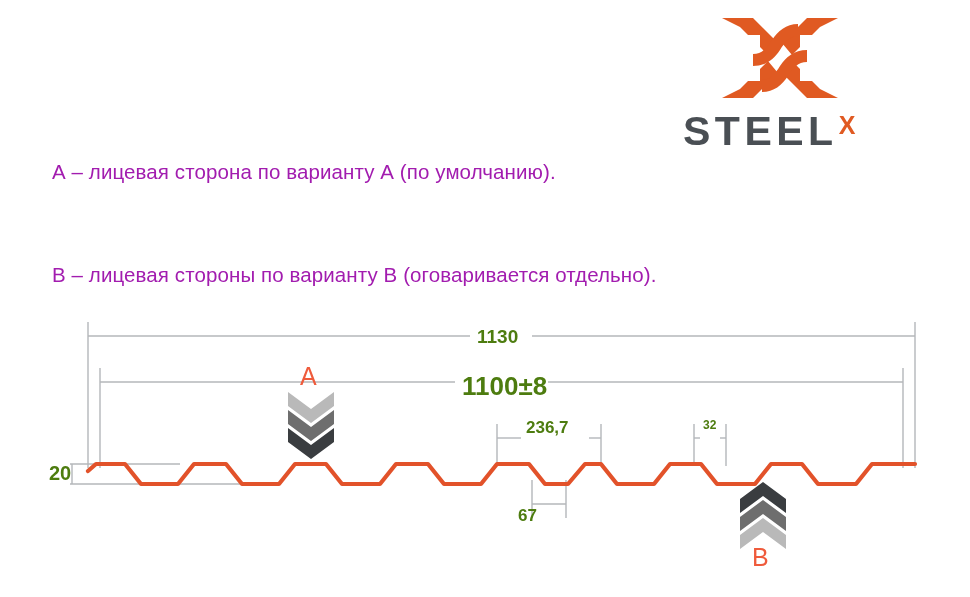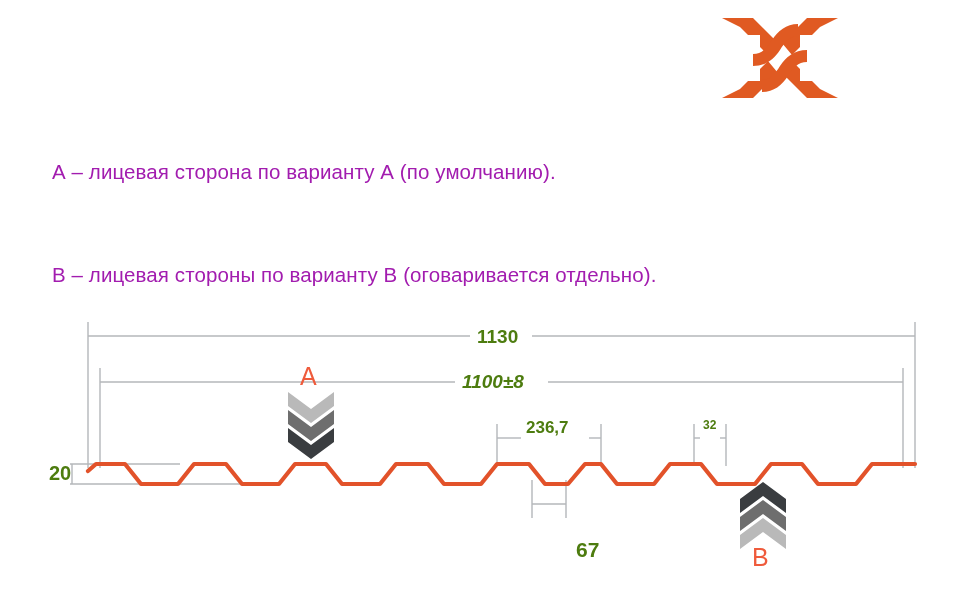--- a/index.html
+++ b/index.html
@@ -78,24 +78,24 @@
     height: 597px;
   }
   .dim-text {
     position: absolute;
     font-family: "Liberation Sans", sans-serif;
     font-weight: bold;
     color: #4d7c0f;
     white-space: nowrap;
   }
   #dim-1130-label { left: 477px; top: 326px; font-size: 19px; }
-  #dim-1100-label { left: 462px; top: 371px; font-size: 19px; font-style: italic; }
+  #dim-1100-label { left: 462px; top: 371px; font-size: 26px; }
   #dim-1375-label { left: 526px; top: 418px; font-size: 17px; }
   #dim-32-label   { left: 703px; top: 418px; font-size: 12px; }
-  #dim-67-label   { left: 576px; top: 506px; font-size: 21px; margin-top: 32px; }
+  #dim-67-label   { left: 518px; top: 506px; font-size: 17px; }
   #dim-20-label   { left: 49px;  top: 462px; font-size: 20px; }
 
   .marker-letter {
     position: absolute;
     color: #ef5b3c;
     font-size: 25px;
     font-family: "Liberation Sans", sans-serif;
     white-space: nowrap;
   }
   #marker-a-letter { left: 300px; top: 362px; }
@@ -109,20 +109,23 @@
     <svg viewBox="0 0 120 88" width="120" height="88" aria-hidden="true">
       <g fill="#e05a22">
         <path d="M2,4 L33,4 L58,29 L48,41 L40,33 L40,21 L28,21 L20,13 Z"></path>
         <path d="M118,4 L87,4 L62,29 L72,41 L80,33 L80,21 L92,21 L100,13 Z"></path>
         <path d="M2,84 L33,84 L58,59 L48,47 L40,55 L40,67 L28,67 L20,75 Z"></path>
         <path d="M118,84 L87,84 L62,59 L72,47 L80,55 L80,67 L92,67 L100,75 Z"></path>
         <path d="M78,10 C66,10 58,17 52,26 C47,34 42,40 33,40 L33,52 C46,52 54,45 60,36 C65,28 70,22 78,22 Z"></path>
         <path d="M42,78 C54,78 62,71 68,62 C73,54 78,48 87,48 L87,36 C74,36 66,43 60,52 C55,60 50,66 42,66 Z"></path>
       </g>
     </svg>
+  </div>
+  <div id="logo-wordmark">
+    <span id="logo-steel-text">STEEL</span><span id="logo-x-sup">X</span>
   </div>
 </div>
 
 <div class="legend-line" id="legend-line-a">А – лицевая сторона по варианту А (по умолчанию).</div>
 <div class="legend-line" id="legend-line-b">В – лицевая стороны по варианту В (оговаривается отдельно).</div>
 
 <svg id="drawing" viewBox="0 0 970 597">
 
   <g>
 

